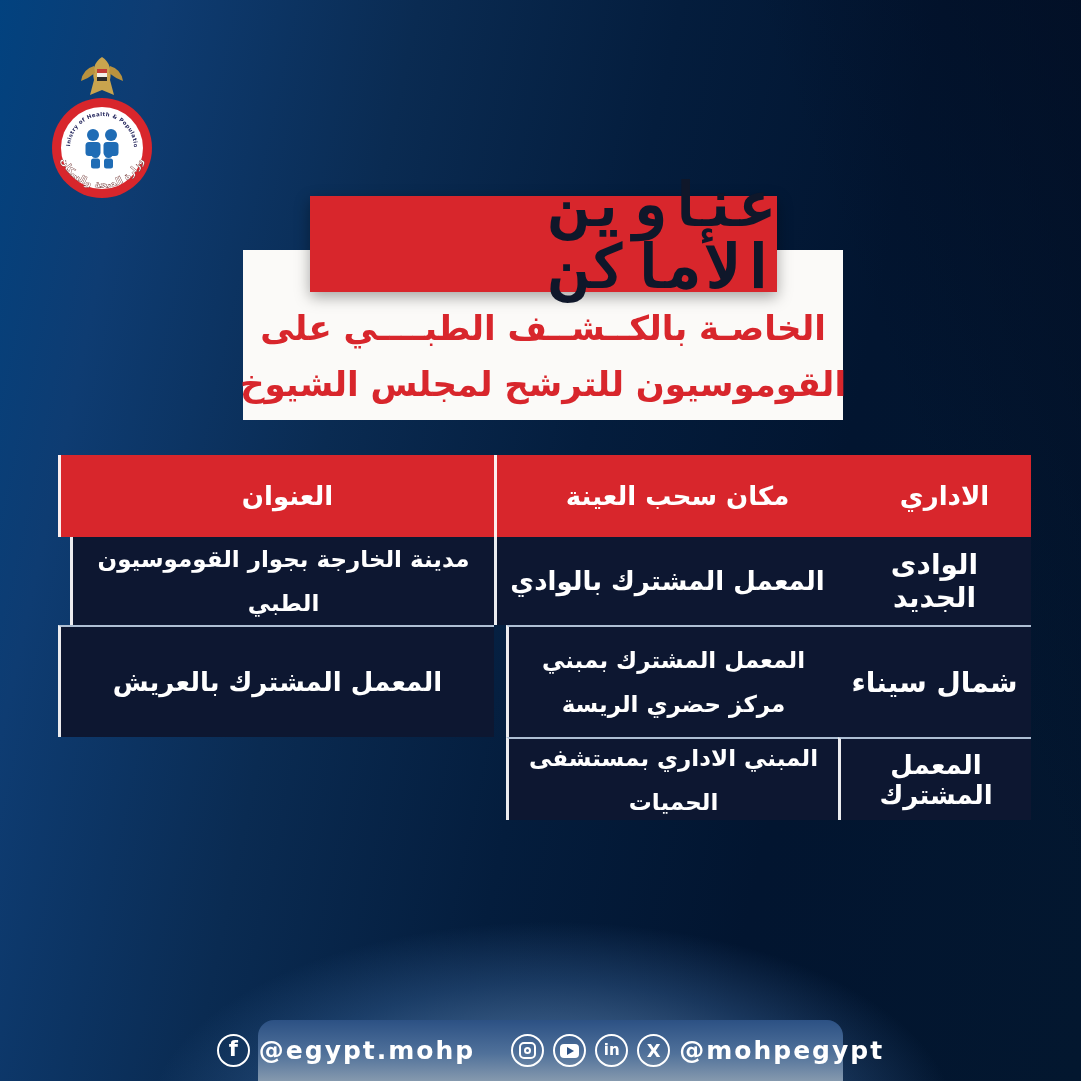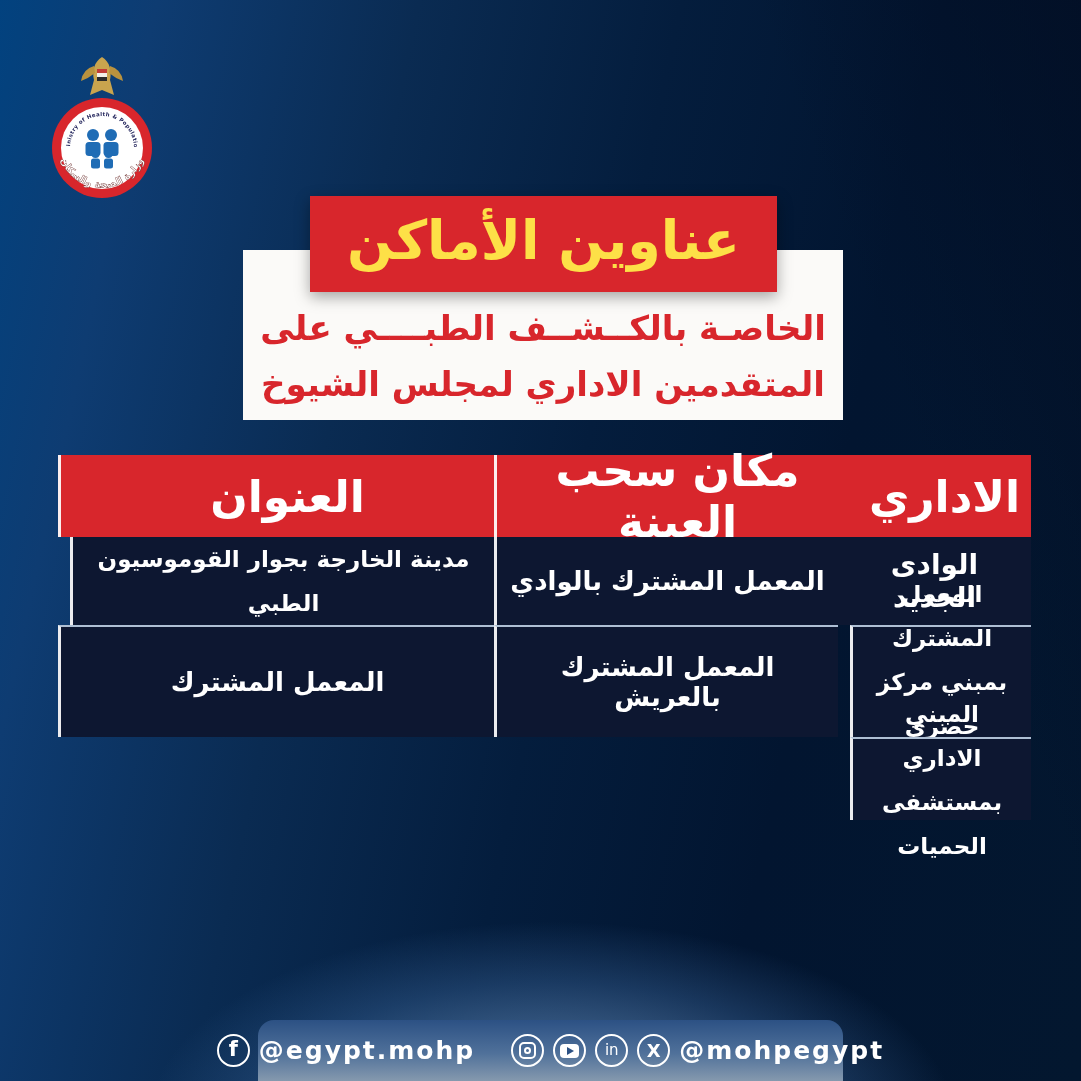--- a/index.html
+++ b/index.html
@@ -16,22 +16,23 @@
   
   .logo{position:absolute;left:47px;top:53px;width:110px;height:150px;}
 
   
   .banner{
     position:absolute;left:310px;top:196px;width:467px;height:96px;z-index:3;
     background:#d8262c;display:flex;align-items:center;justify-content:center;
     box-shadow:0 5px 14px rgba(0,0,0,0.35);
   }
   .banner-text{
-    color:#fde047;font-size:54px;font-weight:bold;direction:rtl;line-height:1;
+    color:#0f172a;font-size:62px;font-weight:bold;direction:rtl;line-height:1;
     padding-bottom:6px;
+    font-family:Liberation Mono, monospace;
   }
   .whitebox{
     position:absolute;left:243px;top:250px;width:600px;height:170px;z-index:2;
     background:#fbfaf8;display:flex;flex-direction:column;justify-content:flex-end;
     align-items:center;padding:0 10px 8px 10px;
   }
   .subtitle{
     direction:rtl;text-align:center;color:#d8262c;font-weight:bold;
     font-size:34px;line-height:56px;white-space:nowrap;
   }
@@ -40,21 +41,21 @@
   .gov-table{
     position:absolute;left:58px;top:455px;width:973px;z-index:2;
     direction:rtl;display:grid;
     grid-template-columns:193px 344px 436px;
     grid-template-rows:82px 88px 112px 83px;
   }
   .tcell{
     display:flex;align-items:center;justify-content:center;text-align:center;
     color:#ffffff;font-weight:bold;direction:rtl;padding:0 12px;
   }
-  .thead{background:#d8262c;font-size:44px;padding-left:32px;}
+  .thead{background:#d8262c;font-size:26px;padding-left:32px;}
   .tbody{background:#0d1731;}
   .c-gov{font-size:28px;}
   .c-place{font-size:26px;}
   .c-addr{font-size:23px;line-height:44px;margin-left:12px;}
   .vdiv{border-left:3px solid rgba(255,255,255,0.92);}
   .hdiv{border-top:2px solid #aebfd4;}
 
   
   .footer-pill{
     position:absolute;left:258px;top:1020px;width:585px;height:61px;z-index:2;
@@ -62,21 +63,21 @@
     background:linear-gradient(180deg,#2c5184 0%,#50719a 55%,#8599ae 100%);
     display:flex;align-items:center;justify-content:center;gap:9px;
     color:#fff;
   }
   .handle{font-size:25px;font-weight:bold;letter-spacing:2px;white-space:nowrap;}
   .icn{
     width:33px;height:33px;border:2.5px solid #ffffff;border-radius:50%;
     display:flex;align-items:center;justify-content:center;flex:0 0 auto;
   }
   .fb-glyph{font-size:21px;font-weight:bold;line-height:1;padding-bottom:2px;}
-  .in-glyph{font-size:15px;font-weight:normal;line-height:1;}
+  .in-glyph{font-size:15px;font-weight:bold;line-height:1;}
   .x-glyph{font-size:18px;font-weight:bold;line-height:1;}
   .pill-divider{width:2.5px;height:38px;background:#ffffff;margin:0 9px;opacity:.95;}
   .ig-sq{width:17px;height:17px;border:2px solid #fff;border-radius:5px;display:flex;align-items:center;justify-content:center;}
   .ig-dot{width:7px;height:7px;border:2px solid #fff;border-radius:50%;}
   .yt-body{width:19px;height:14px;background:#fff;border-radius:4px;display:flex;align-items:center;justify-content:center;}
   .yt-play{width:0;height:0;border-left:7px solid #2c5184;border-top:4.5px solid transparent;border-bottom:4.5px solid transparent;margin-left:2px;}
 </style>
 </head>
 <body>
 
@@ -116,37 +117,38 @@
       <rect x="57" y="105.5" width="9" height="10" rx="2.5"></rect>
     </g>
 
     <text font-size="10" fill="#ffffff" font-weight="bold" stroke="#5a1513" stroke-width="0.35">
       <textPath href="#arcBottom" startOffset="50%" text-anchor="middle">وزارة الصحة والسكان</textPath>
     </text>
   </svg>
 
   <div class="whitebox">
     <div class="subtitle">الخاصـة بالكــشــف الطبــــي على</div>
-    <div class="subtitle">المتقدمين الاداري لمجلس الشيوخ</div>
+    <div class="subtitle">القوموسيون للترشح لمجلس الشيوخ</div>
   </div>
 
   <div class="banner">
     <div class="banner-text">عناوين الأماكن</div>
   </div>
 
   <div class="gov-table">
 
     <div class="tcell thead">الاداري</div>
     <div class="tcell thead vdiv">مكان سحب العينة</div>
     <div class="tcell thead vdiv">العنوان</div>
 
     <div class="tcell tbody c-gov">الوادى الجديد</div>
     <div class="tcell tbody c-place vdiv">المعمل المشترك بالوادي</div>
     <div class="tcell tbody c-addr vdiv">مدينة الخارجة بجوار القوموسيون الطبي</div>
 
+    <div class="tcell tbody c-gov hdiv">شمال سيناء</div>
     <div class="tcell tbody c-addr vdiv hdiv">المعمل المشترك بمبني مركز حضري الريسة</div>
     <div class="tcell tbody c-place vdiv hdiv">المعمل المشترك بالعريش</div>
 
     <div class="tcell tbody c-place vdiv hdiv">المعمل المشترك</div>
     <div class="tcell tbody c-addr vdiv hdiv">المبني الاداري بمستشفى الحميات</div>
   </div>
 
   <div class="footer-pill">
     <span class="icn">
       <span class="fb-glyph">f</span>

